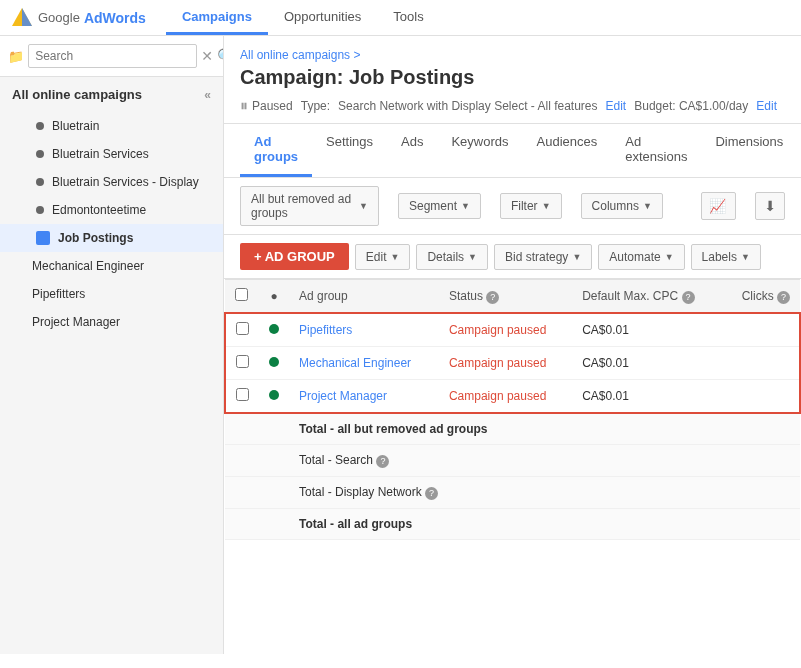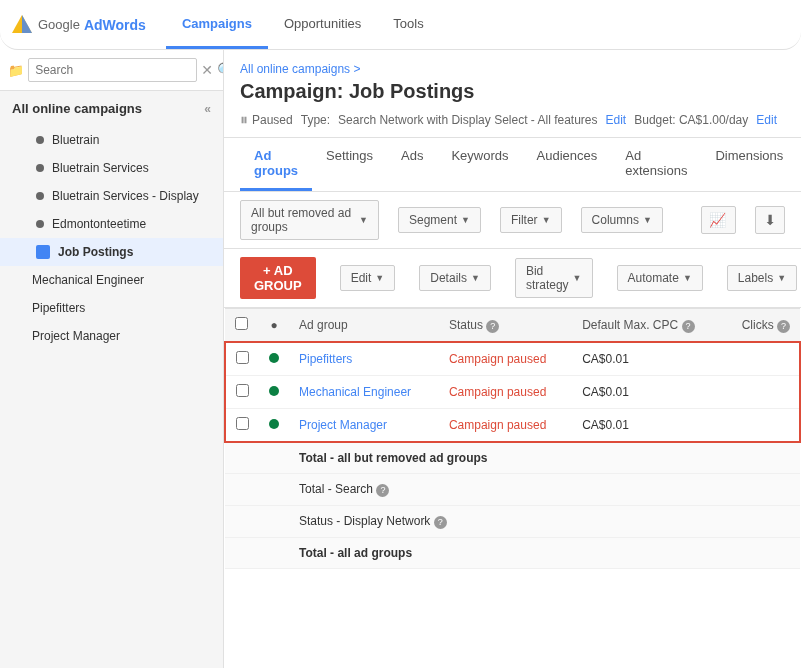--- a/index.html
+++ b/index.html
@@ -1,19 +1,19 @@
 <!DOCTYPE html>
 <html><head>
   <meta charset="utf-8">
   <style>
     * { box-sizing: border-box; margin: 0; padding: 0; }
     body { font-family: Arial, sans-serif; font-size: 13px; color: #333; background: #fff; width: 801px; height: 668px; overflow: hidden; }
 
     
-    .header { display: flex; align-items: center; height: 50px; background: #fff; border-bottom: 1px solid #e0e0e0; padding: 0 10px; border-radius: 18px; }
+    .header { display: flex; align-items: center; height: 36px; background: #fff; border-bottom: 1px solid #e0e0e0; padding: 0 10px; }
     .logo-area { display: flex; align-items: center; gap: 4px; margin-right: 20px; }
     .logo-icon { width: 24px; height: 24px; }
     .logo-google { color: #666; font-size: 13px; }
     .logo-adwords { color: #4285f4; font-weight: bold; font-size: 14px; }
     .nav-tabs { display: flex; align-items: flex-start; gap: 0; height: 100%; }
     .nav-tab { padding: 0 16px; height: 100%; display: flex; align-items: center; font-size: 13px; color: #555; cursor: pointer; border-bottom: 3px solid transparent; }
     .nav-tab.active { color: #4285f4; border-bottom: 3px solid #4285f4; font-weight: bold; }
 
     
     .main-layout { display: flex; height: calc(668px - 50px); }
@@ -46,21 +46,21 @@
     .tab.active { color: #4285f4; border-bottom: 3px solid #4285f4; font-weight: bold; }
 
     
     .toolbar { display: flex; align-items: center; gap: 19px; padding: 8px 16px; border-bottom: 1px solid #e0e0e0; }
     .btn-dropdown { display: flex; align-items: center; gap: 4px; padding: 5px 10px; border: 1px solid #ccc; background: #f8f8f8; border-radius: 2px; cursor: pointer; font-size: 12px; color: #555; }
     .chevron { font-size: 9px; color: #666; }
     .toolbar-spacer { flex: 1; }
     .icon-btn { padding: 5px 8px; border: 1px solid #ccc; background: #f8f8f8; border-radius: 2px; cursor: pointer; font-size: 14px; color: #666; }
 
     
-    .action-bar { display: flex; align-items: center; gap: 24px; padding: 8px 16px; border-bottom: 1px solid #e0e0e0; }
+    .action-bar { display: flex; align-items: center; gap: 6px; padding: 8px 16px; border-bottom: 1px solid #e0e0e0; }
     .btn-add-group { display: flex; align-items: center; gap: 4px; padding: 6px 14px; background: #dd4b39; color: #fff; border: none; border-radius: 2px; cursor: pointer; font-size: 13px; font-weight: bold; }
 
     
     .table-container { overflow-x: auto; }
     table { width: 100%; border-collapse: collapse; font-size: 12px; }
     th { background: #f5f5f5; border-bottom: 1px solid #e0e0e0; border-top: 1px solid #e0e0e0; padding: 8px 10px; text-align: left; color: #555; font-weight: normal; white-space: nowrap; }
     th.sortable { cursor: pointer; }
     td { padding: 8px 10px; border-bottom: 1px solid #f0f0f0; vertical-align: middle; }
     .checkbox-col { width: 30px; }
     .dot-col { width: 30px; text-align: center; }
@@ -298,21 +298,21 @@
             <td></td>
             <td colspan="4">
               <span>Total - Search</span>
               <span class="help-icon">?</span>
             </td>
           </tr>
           <tr class="total-row-sub">
             <td></td>
             <td></td>
             <td colspan="4">
-              <span>Status - Display Network</span>
+              <span>Total - Display Network</span>
               <span class="help-icon">?</span>
             </td>
           </tr>
           <tr class="total-row">
             <td></td>
             <td></td>
             <td colspan="4">Total - all ad groups</td>
           </tr>
         </tbody>
       </table>

